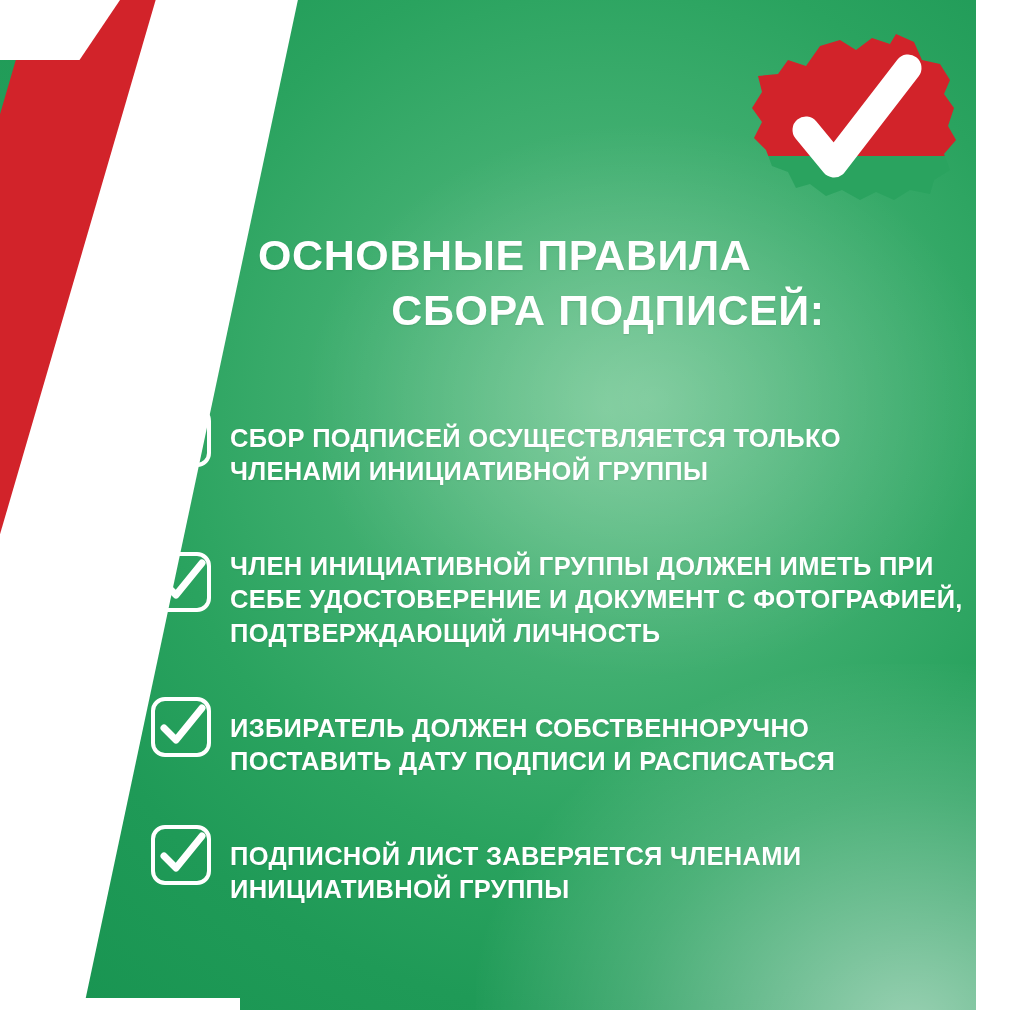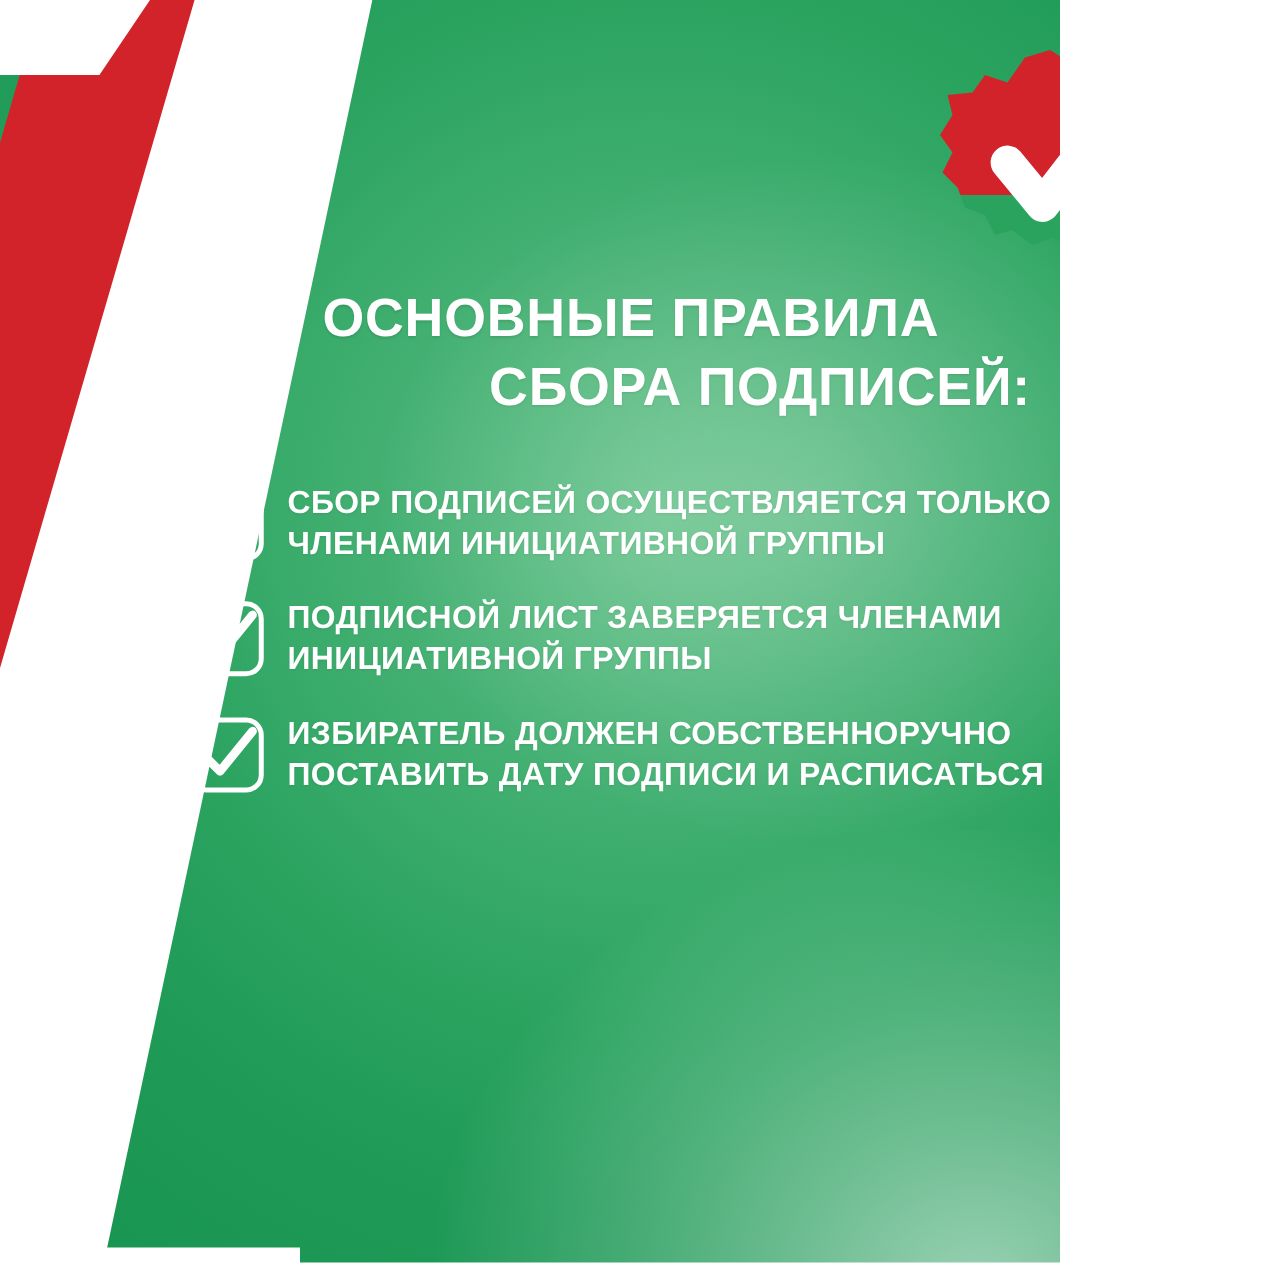--- a/index.html
+++ b/index.html
@@ -2,21 +2,21 @@
 <html lang="ru"><head>
 <meta charset="utf-8">
 <style>
   html, body {
     margin: 0;
     padding: 0;
     background: #ffffff;
   }
   .canvas {
     position: relative;
-    width: 848px;
+    width: 976px;
     height: 1024px;
     overflow: hidden;
     font-family: "Liberation Sans", sans-serif;
     background: #000000;
   }
 
   
   .bg-green {
     position: absolute;
     inset: 0;
@@ -149,20 +149,21 @@
   }
   .check-box svg { display: block; width: 62px; height: 62px; }
   .rule-text {
     color: #ffffff;
     font-weight: bold;
     font-size: 25.5px;
     line-height: 1.30;
     letter-spacing: 0.3px;
     text-transform: uppercase;
     text-shadow: 0 1px 2px rgba(0,0,0,0.08);
+    margin-top: 36px;
   }
   .rule-1 .rule-text { width: 640px; }
   .rule-2 .rule-text { width: 760px; }
   .rule-3 .rule-text { width: 680px; }
   .rule-4 .rule-text { width: 680px; }
 </style>
 </head>
 <body>
 
 <div class="canvas">
@@ -209,39 +210,48 @@
     <div class="rule rule-1">
       <span class="check-box">
         <svg viewBox="0 0 62 62" xmlns="http://www.w3.org/2000/svg" aria-hidden="true">
           <rect x="3" y="3" width="56" height="56" rx="12" ry="12" fill="none" stroke="#ffffff" stroke-width="4"></rect>
           <path d="M14 32 L26 44 L52 12" fill="none" stroke="#ffffff" stroke-width="7" stroke-linecap="round" stroke-linejoin="round"></path>
         </svg>
       </span>
       <span class="rule-text">СБОР ПОДПИСЕЙ ОСУЩЕСТВЛЯЕТСЯ ТОЛЬКО ЧЛЕНАМИ ИНИЦИАТИВНОЙ ГРУППЫ</span>
     </div>
 
+    <div class="rule rule-2">
+      <span class="check-box">
+        <svg viewBox="0 0 62 62" xmlns="http://www.w3.org/2000/svg" aria-hidden="true">
+          <rect x="3" y="3" width="56" height="56" rx="12" ry="12" fill="none" stroke="#ffffff" stroke-width="4"></rect>
+          <path d="M14 32 L26 44 L52 12" fill="none" stroke="#ffffff" stroke-width="7" stroke-linecap="round" stroke-linejoin="round"></path>
+        </svg>
+      </span>
+      <span class="rule-text">ЧЛЕН ИНИЦИАТИВНОЙ ГРУППЫ ДОЛЖЕН ИМЕТЬ ПРИ СЕБЕ УДОСТОВЕРЕНИЕ И ДОКУМЕНТ С ФОТОГРАФИЕЙ, ПОДТВЕРЖДАЮЩИЙ ЛИЧНОСТЬ</span>
+    </div>
+
+    <div class="rule rule-3">
+      <span class="check-box">
+        <svg viewBox="0 0 62 62" xmlns="http://www.w3.org/2000/svg" aria-hidden="true">
+          <rect x="3" y="3" width="56" height="56" rx="12" ry="12" fill="none" stroke="#ffffff" stroke-width="4"></rect>
+          <path d="M14 32 L26 44 L52 12" fill="none" stroke="#ffffff" stroke-width="7" stroke-linecap="round" stroke-linejoin="round"></path>
+        </svg>
+      </span>
+      <span class="rule-text">ИЗБИРАТЕЛЬ ДОЛЖЕН СОБСТВЕННОРУЧНО ПОСТАВИТЬ ДАТУ ПОДПИСИ И РАСПИСАТЬСЯ</span>
+    </div>
 
     <div class="rule rule-4">
       <span class="check-box">
         <svg viewBox="0 0 62 62" xmlns="http://www.w3.org/2000/svg" aria-hidden="true">
           <rect x="3" y="3" width="56" height="56" rx="12" ry="12" fill="none" stroke="#ffffff" stroke-width="4"></rect>
           <path d="M14 32 L26 44 L52 12" fill="none" stroke="#ffffff" stroke-width="7" stroke-linecap="round" stroke-linejoin="round"></path>
         </svg>
       </span>
       <span class="rule-text">ПОДПИСНОЙ ЛИСТ ЗАВЕРЯЕТСЯ ЧЛЕНАМИ ИНИЦИАТИВНОЙ ГРУППЫ</span>
-    </div>
-
-    <div class="rule rule-3">
-      <span class="check-box">
-        <svg viewBox="0 0 62 62" xmlns="http://www.w3.org/2000/svg" aria-hidden="true">
-          <rect x="3" y="3" width="56" height="56" rx="12" ry="12" fill="none" stroke="#ffffff" stroke-width="4"></rect>
-          <path d="M14 32 L26 44 L52 12" fill="none" stroke="#ffffff" stroke-width="7" stroke-linecap="round" stroke-linejoin="round"></path>
-        </svg>
-      </span>
-      <span class="rule-text">ИЗБИРАТЕЛЬ ДОЛЖЕН СОБСТВЕННОРУЧНО ПОСТАВИТЬ ДАТУ ПОДПИСИ И РАСПИСАТЬСЯ</span>
     </div>
 
   </div>
 
   <div class="bottom-edge"></div>
   <div class="bottom-edge-2"></div>
 
 </div>
 
 </body></html>

